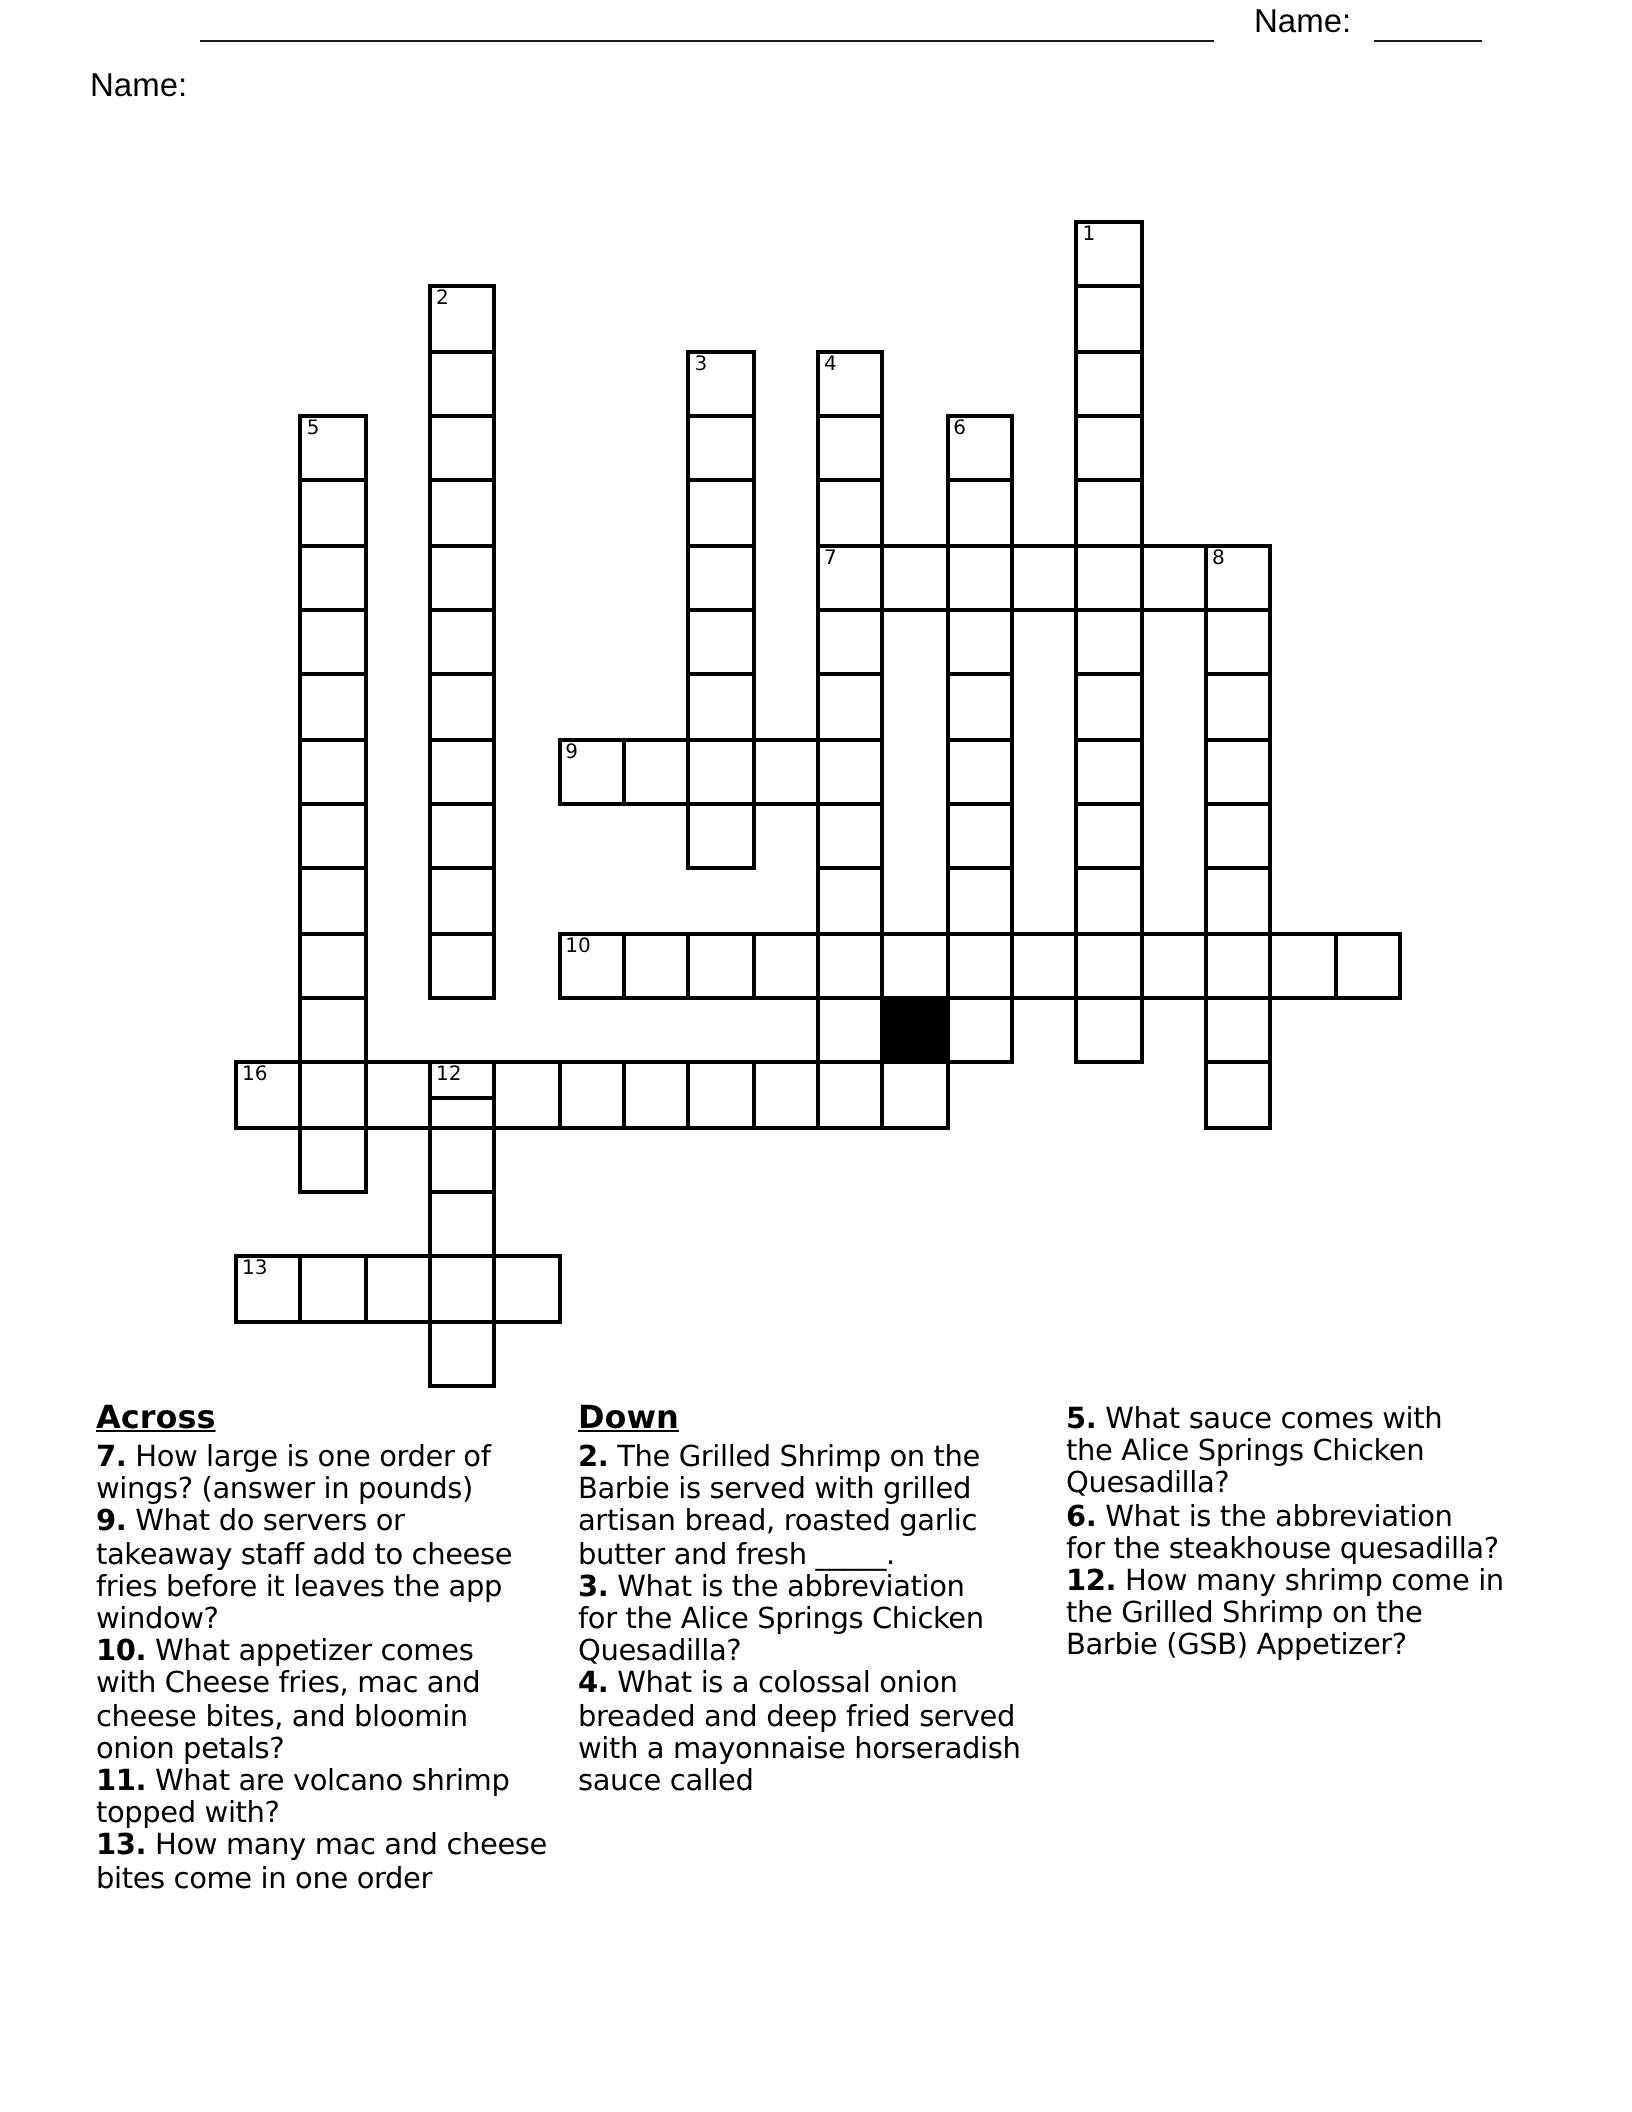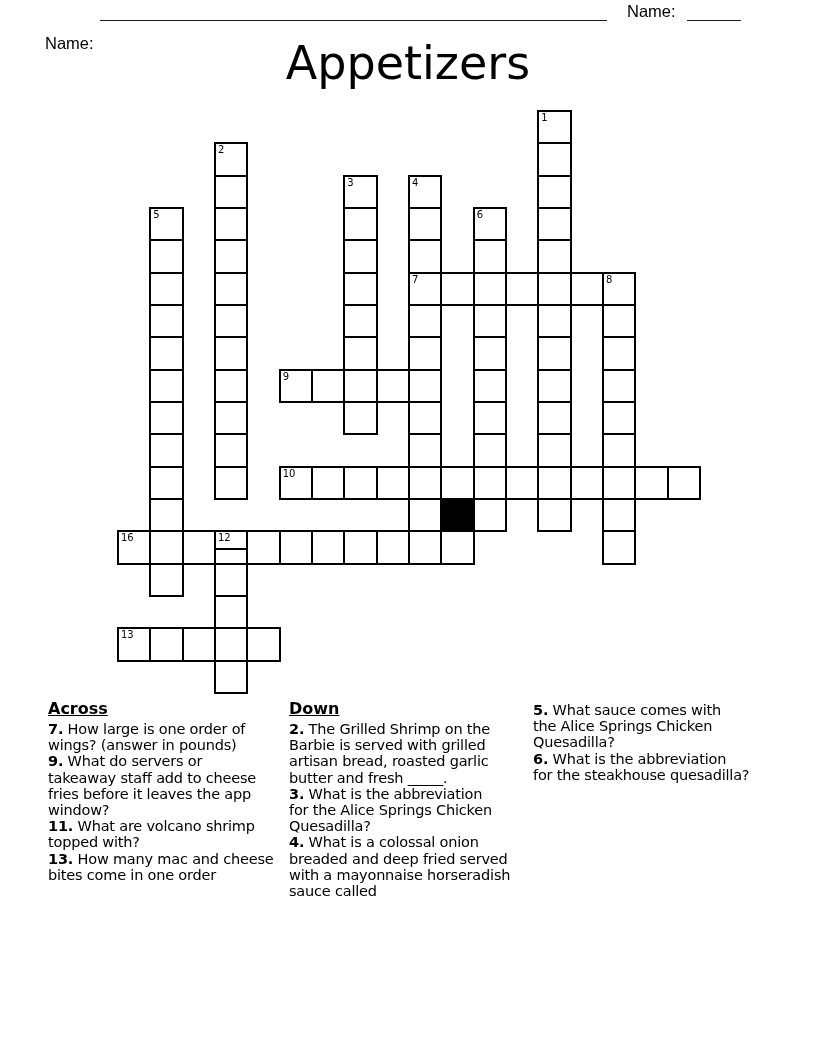--- a/index.html
+++ b/index.html
@@ -51,21 +51,20 @@
 </head>
 <body>
 
 <div class="page">
 
   <span class="hdr-label name-label">Name:</span>
   <span class="fill-line name-line"></span>
   <span class="hdr-label date-label">Name:</span>
   <span class="fill-line date-line"></span>
 
-  <h1 class="title">Appetizers</h1>
 
   <div id="grid">
       <div class="cell" style="left: 537.29px; top: 110px; width: 34.33px; height: 34.33px;">
         <span class="cellnum">1</span>
       </div>
       <div class="cell" style="left: 213.99px; top: 142.33px; width: 34.33px; height: 34.33px;">
         <span class="cellnum">2</span>
       </div>
       <div class="cell" style="left: 537.29px; top: 142.33px; width: 34.33px; height: 34.33px;"></div>
       <div class="cell" style="left: 213.99px; top: 174.66px; width: 34.33px; height: 34.33px;"></div>
@@ -198,20 +197,24 @@
     </div>
 
   <div class="clue-col c0">
       <div class="clue-header">Across</div>
       <div class="clue"><span class="cnum">7.</span><span class="ctext"> How large is one order of
 wings? (answer in pounds)</span></div>
       <div class="clue"><span class="cnum">9.</span><span class="ctext"> What do servers or
 takeaway staff add to cheese
 fries before it leaves the app
 window?</span></div>
+      <div class="clue"><span class="cnum">10.</span><span class="ctext"> What appetizer comes
+with Cheese fries, mac and
+cheese bites, and bloomin
+onion petals?</span></div>
       <div class="clue"><span class="cnum">11.</span><span class="ctext"> What are volcano shrimp
 topped with?</span></div>
       <div class="clue"><span class="cnum">13.</span><span class="ctext"> How many mac and cheese
 bites come in one order</span></div>
     </div>
   <div class="clue-col c1">
       <div class="clue-header">Down</div>
       <div class="clue"><span class="cnum">2.</span><span class="ctext"> The Grilled Shrimp on the
 Barbie is served with grilled
 artisan bread, roasted garlic
@@ -223,15 +226,18 @@
 breaded and deep fried served
 with a mayonnaise horseradish
 sauce called</span></div>
     </div>
   <div class="clue-col c2">
       <div class="clue"><span class="cnum">5.</span><span class="ctext"> What sauce comes with
 the Alice Springs Chicken
 Quesadilla?</span></div>
       <div class="clue"><span class="cnum">6.</span><span class="ctext"> What is the abbreviation
 for the steakhouse quesadilla?</span></div>
+      <div class="clue"><span class="cnum">12.</span><span class="ctext"> How many shrimp come in
+the Grilled Shrimp on the
+Barbie (GSB) Appetizer?</span></div>
     </div>
 
 </div>
 
 </body></html>

